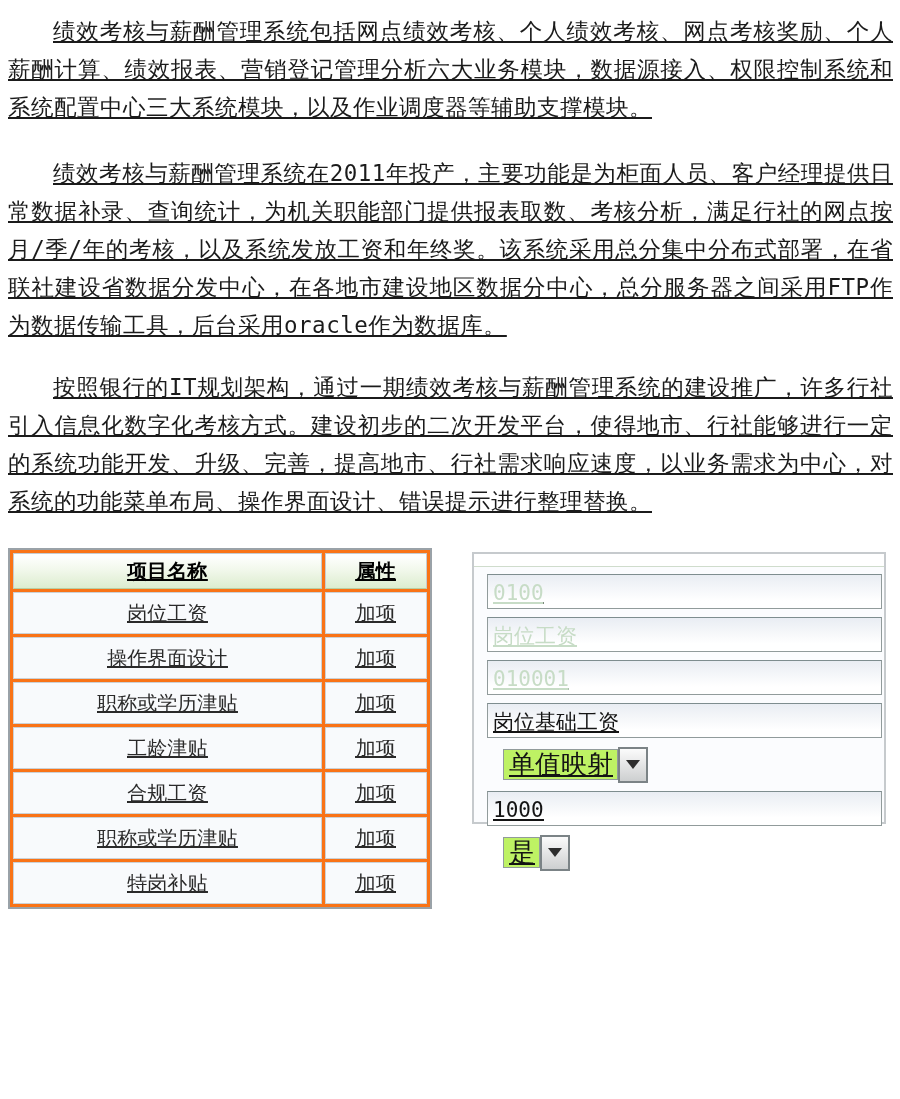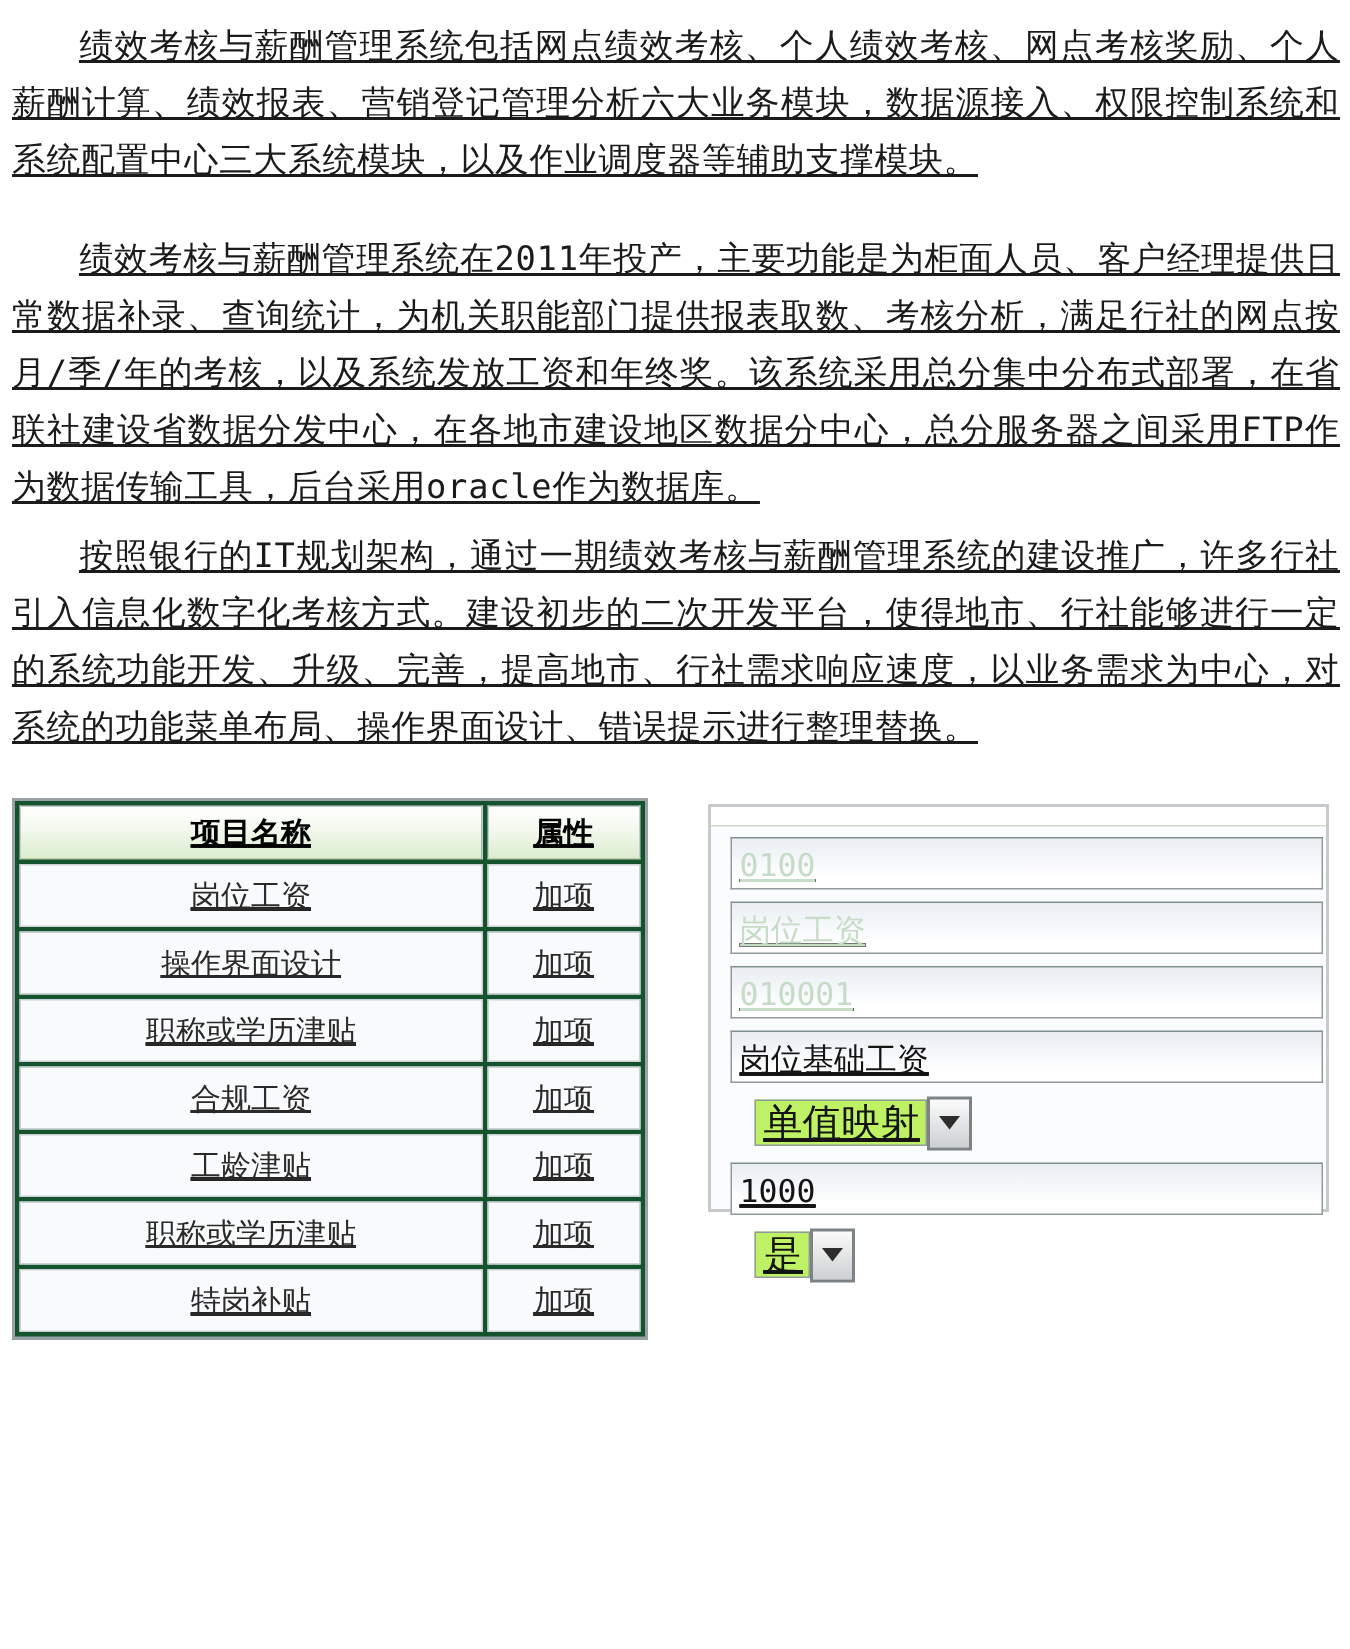--- a/index.html
+++ b/index.html
@@ -16,30 +16,30 @@
   .doc p {
     font-family: "DejaVu Sans Mono", "DejaVu Sans", sans-serif;
     font-size: 22.5px;
     line-height: 38px;
     text-align: justify;
     text-indent: 45px;
     color: #1b1b1b;
     letter-spacing: 0.5px;
   }
   .doc p.gap-large { margin-top: 28px; }
-  .doc p.gap-small { margin-top: 8px; }
+  .doc p.gap-small { margin-top: 24px; }
 
   
   .bottom { display: flex; align-items: flex-start; margin-top: 28px; }
 
   
   table.items-table {
     border-collapse: separate;
     border-spacing: 3px;
-    background: #14532d;
+    background: #f97316;
     border: 2px solid #9aa2a8;
     width: 424px;
     table-layout: fixed;
   }
   table.items-table th {
     width: 304px;
     height: 36px;
     background: linear-gradient(#fdfefc 10%, #f2f8ec 45%, #dcedcf 100%);
     border: 1px solid #c6cbd0;
     border-bottom-color: #b9cfa3;
@@ -149,25 +149,25 @@
         </tr>
         <tr>
           <td>操作界面设计</td>
           <td>加项</td>
         </tr>
         <tr>
           <td>职称或学历津贴</td>
           <td>加项</td>
         </tr>
         <tr>
+          <td>工龄津贴</td>
+          <td>加项</td>
+        </tr>
+        <tr>
           <td>合规工资</td>
-          <td>加项</td>
-        </tr>
-        <tr>
-          <td>工龄津贴</td>
           <td>加项</td>
         </tr>
         <tr>
           <td>职称或学历津贴</td>
           <td>加项</td>
         </tr>
         <tr>
           <td>特岗补贴</td>
           <td>加项</td>
         </tr>

